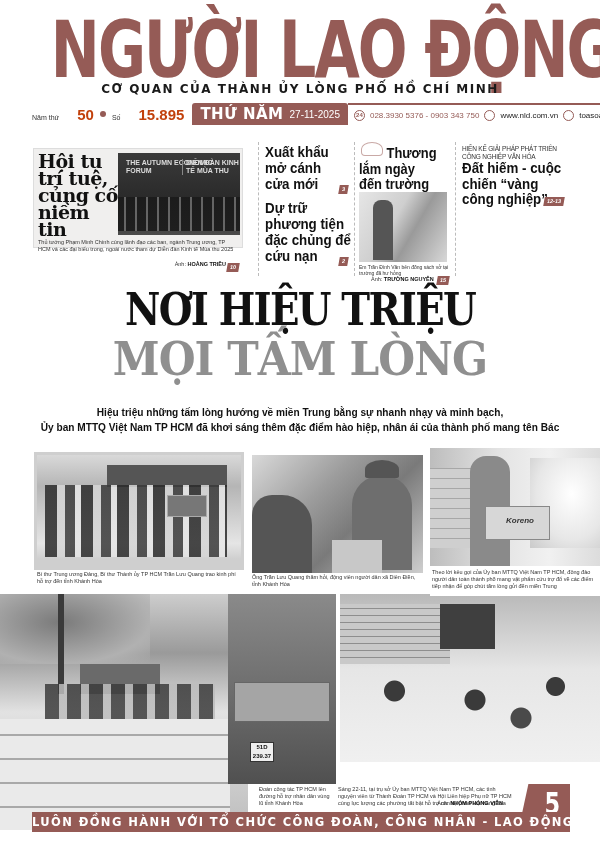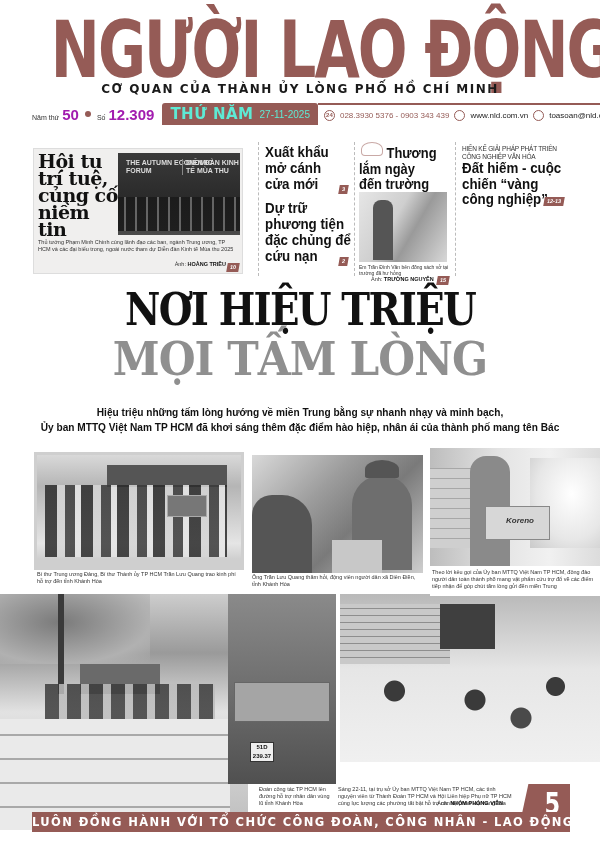--- a/index.html
+++ b/index.html
@@ -10,34 +10,34 @@
   .masthead { position: absolute; left: 32px; top: 10px; width: 536px; height: 72px;
     text-align: center; }
   .masthead-title { font-family: "DejaVu Sans", sans-serif; font-weight: 900; font-size: 70px;
     line-height: 72px; color: #955b56; letter-spacing: -2px; transform: scaleX(0.93) scaleY(1.12);
     transform-origin: center top; white-space: nowrap; font-stretch: condensed; }
   .subtitle { position: absolute; left: 0; width: 600px; top: 82px; text-align: center;
     font-family: "DejaVu Sans", sans-serif; font-weight: 700; font-size: 12px; letter-spacing: 1.5px; color: #1a1a1a; }
 
   .infobar { position: absolute; left: 32px; top: 103px; width: 536px; height: 22px; display: flex; align-items: center; }
   .infobar .issue { display: flex; align-items: baseline; gap: 3px; font-size: 7px; color: #333; white-space: nowrap; }
-  .infobar .issue b { font-size: 15px; font-weight: 700; color: #a21caf; }
+  .infobar .issue b { font-size: 15px; font-weight: 700; color: #c2410c; margin-left: 15px; }
   .infobar .dot { width: 6px; height: 6px; border-radius: 50%; background: #955b56; display: inline-block; margin: 0 3px; align-self: center; }
-  .dateband { margin-left: 8px; height: 22px; background: #955b56; border-radius: 3px 3px 0 0; color: #5eead4;
+  .dateband { margin-left: 8px; height: 22px; background: #955b56; border-radius: 3px 3px 0 0; color: #ffffff;
     display: flex; align-items: center; padding: 0 8px; gap: 6px; white-space: nowrap; }
   .dateband .day { font-family: "DejaVu Sans", sans-serif; font-weight: 900; font-size: 15px; letter-spacing: 0.5px; }
   .dateband .date { font-size: 10px; }
   .contacts { flex: 1; height: 22px; border-top: 2px solid #955b56; display: flex; align-items: center; gap: 5px;
     padding-left: 6px; font-size: 8px; color: #955b56; white-space: nowrap; }
   .contacts .ic { width: 11px; height: 11px; border-radius: 50%; border: 1.5px solid #955b56; display: inline-block; font-size: 6px;
     text-align: center; line-height: 8px; color: #955b56; font-weight: 700; }
   .contacts .web { color: #222; }
 
   
-  .teaser-left { position: absolute; left: 33px; top: 148px; width: 210px; height: 126px; background: #f0efee; border: 1px solid #ddd; padding-left: 28px; }
+  .teaser-left { position: absolute; left: 33px; top: 148px; width: 210px; height: 100px; background: #f0efee; border: 1px solid #ddd; padding-left: 28px; }
   .teaser-left .head { position: absolute; left: 4px; top: 4px; width: 80px; font-family: "DejaVu Serif", serif;
     font-weight: 700; font-size: 19px; line-height: 17px; color: #111; letter-spacing: -0.5px; }
   .teaser-left .photo { position: absolute; left: 84px; top: 4px; width: 122px; height: 82px; background: linear-gradient(180deg, #3a3a3a 0%, #2a2a2a 55%, #4b4b4b 100%); }
   .teaser-left .photo .bn1 { position: absolute; left: 8px; top: 6px; font-size: 7px; color: #ddd; font-weight: 700; line-height: 8px; }
   .teaser-left .photo .bn2 { position: absolute; left: 64px; top: 6px; font-size: 7px; color: #ddd; font-weight: 700; line-height: 8px; border-left: 1px solid #888; padding-left: 3px; }
   .teaser-left .photo .people { position: absolute; left: 0; right: 0; bottom: 4px; height: 34px;
     background: repeating-linear-gradient(90deg, #1a1a1a 0 6px, #6a6a6a 6px 8px, #1a1a1a 8px 11px); opacity: 0.9; }
   .teaser-left .cap { position: absolute; left: 4px; top: 90px; width: 200px; font-size: 5.5px; line-height: 7px; color: #333; }
   .teaser-left .credit { position: absolute; right: 16px; top: 112px; font-size: 5.5px; color: #333; }
   .teaser-left .credit b { color: #111; }
@@ -148,29 +148,29 @@
     <div class="masthead-title">NGƯỜI LAO ĐỘNG</div>
   </div>
   <div class="subtitle">CƠ QUAN CỦA THÀNH ỦY LÒNG PHỐ HỒ CHÍ MINH</div>
 
   <div class="infobar">
     <div class="issue">
       <span>Năm thứ</span>
       <b>50</b>
       <span class="dot"></span>
       <span>Số</span>
-      <b>12.309</b>
+      <b>15.895</b>
     </div>
     <div class="dateband">
       <span class="day">THỨ NĂM</span>
       <span class="date">27-11-2025</span>
     </div>
     <div class="contacts">
       <span class="ic">24</span>
-      <span>028.3930 5376 - 0903 343 439</span>
+      <span>028.3930 5376 - 0903 343 750</span>
       <span class="ic"></span>
       <span class="web">www.nld.com.vn</span>
       <span class="ic"></span>
       <span class="web">toasoan@nld.com.vn</span>
     </div>
   </div>
 </header>
 
 <section class="teaser-left">
   <div class="head">Hội tụ trí tuệ, củng cố niềm tin</div>

